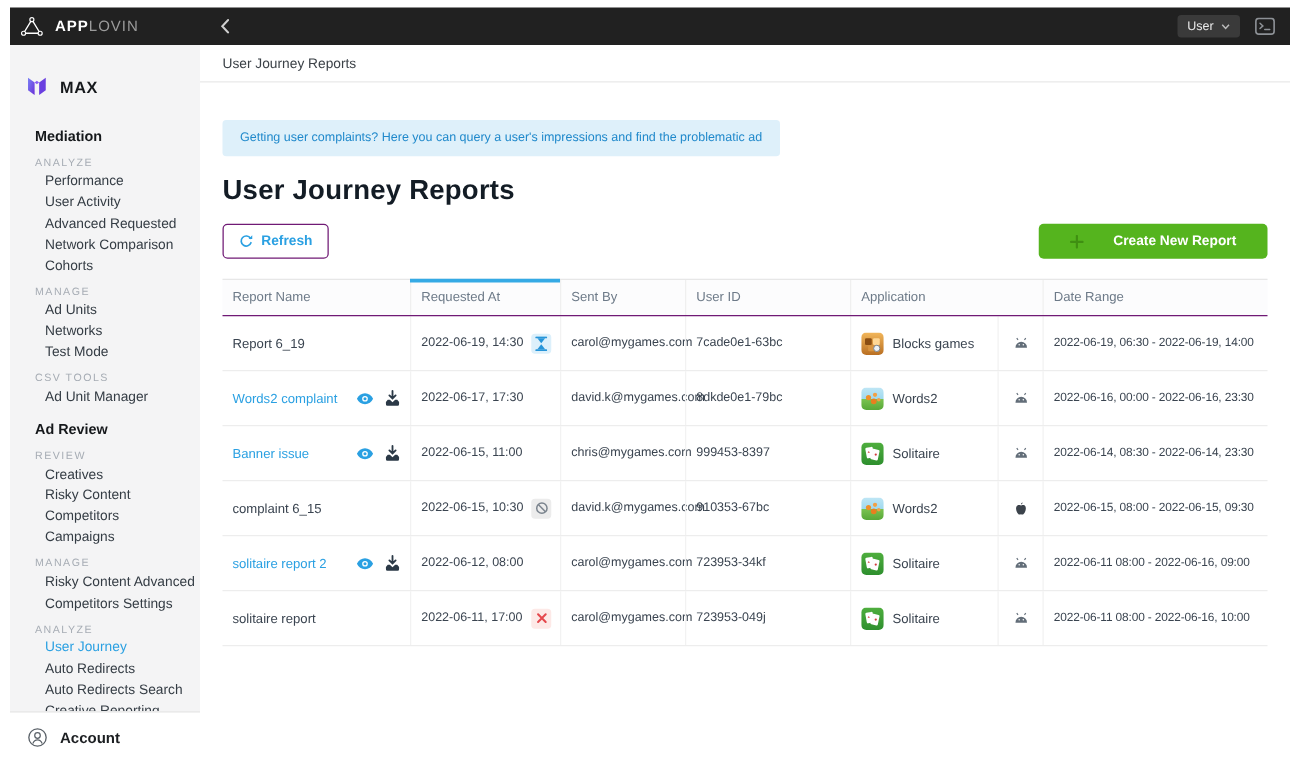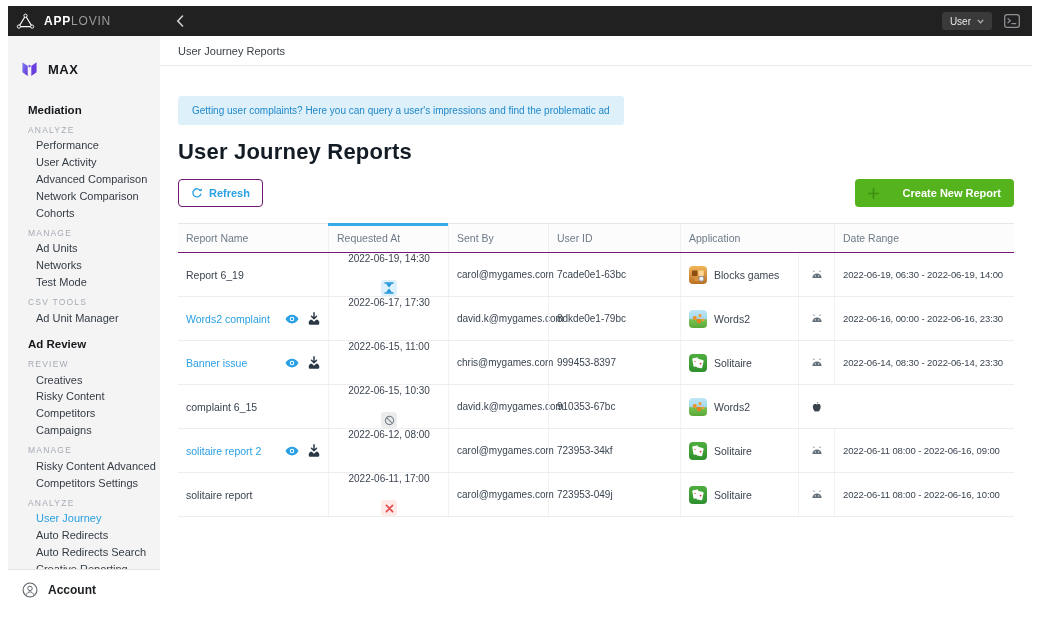--- a/index.html
+++ b/index.html
@@ -33,37 +33,37 @@
 
   
   .main { flex:1; background:#fff; display:flex; flex-direction:column; min-width:0; }
   .breadcrumb-bar { height:30px; flex:0 0 30px; border-bottom:1px solid #e9e9e9; display:flex; align-items:center; padding-left:18px; }
   .breadcrumb { font-size:11px; color:#3b4147; }
   .content { padding:0 18px; }
   .banner { display:inline-block; margin-top:30px; background:#def0fa; color:#2089cb; font-size:10px; padding:9px 14px; border-radius:3px; }
   .page-title { font-size:22px; color:#131c25; margin-top:14px; letter-spacing:.2px; }
   .actions-row { display:flex; justify-content:space-between; align-items:center; margin-top:14px; }
   .refresh-btn { display:flex; align-items:center; gap:6px; background:#fff; border:1px solid #701a75; color:#2aa0e2; font-size:11px; font-weight:bold; height:28px; padding:0 12px; border-radius:4px; cursor:pointer; font-family:inherit; }
-  .create-btn { display:flex; align-items:center; gap:24px; background:#55b41e; border:none; color:#fff; font-size:11px; font-weight:bold; height:28px; padding:0 13px; border-radius:4px; cursor:pointer; font-family:inherit; }
+  .create-btn { display:flex; align-items:center; gap:24px; background:#55b41e; border:none; color:#fff; font-size:11px; font-weight:bold; height:28px; padding:0 25px; border-radius:4px; cursor:pointer; font-family:inherit; }
 
   
   .table { margin-top:16px; width:836px; }
   .grid7 { display:grid; grid-template-columns:150px 120px 100px 132px 118px 36px 180px; }
   .thead { position:relative; height:30px; border-top:1px solid #e7e7e7; border-bottom:1px solid #701a75; background:#fcfcfd; }
   .th { display:flex; align-items:center; padding-left:8px; font-size:10.5px; color:#6d7a88; border-left:1px solid #efefef; position:relative; cursor:pointer; }
   .th:first-child { border-left:none; }
   .th .sort-bar { position:absolute; top:-1px; left:-1px; right:0; height:3px; background:#35aae5; }
   .tr { height:44px; border-bottom:1px solid #ededed; }
   .td { display:flex; align-items:center; padding-left:8px; font-size:10px; color:#3a4450; border-left:1px solid #f2f2f2; white-space:nowrap; overflow:visible; }
   .td:first-child { border-left:none; }
   .td-name { justify-content:space-between; padding-right:8px; font-size:10.5px; }
   .td-name .acts { display:flex; align-items:center; gap:9px; }
   .td-name .acts span { cursor:pointer; display:flex; }
   .report-link { color:#2aa0e2; cursor:pointer; }
-  .td-req { justify-content:space-between; padding-right:7px;flex-direction:column; }
+  .td-req { justify-content:space-between; padding-right:7px; }
   .status-badge { width:16px; height:16px; border-radius:3px; display:flex; align-items:center; justify-content:center; }
   .status-pending { background:#dcf0fb; }
   .status-cancelled { background:#ececec; }
   .status-failed { background:#fde9e7; }
   .td-app { gap:7px; font-size:10.5px; }
   .app-ic { flex:0 0 18px; display:flex; }
   .td-platform { justify-content:center; padding-left:0; }
   .td-range { font-size:9.5px; letter-spacing:-.1px; }
 </style>
 </head>
@@ -139,21 +139,21 @@
               <path d="M9 7.7l2-1.5 2 1.5-2 1.6z" fill="#8a5ff5"></path>
             </svg>
         </span>
         <span class="max-label">MAX</span>
       </div>
       <div class="nav" id="sidebar-nav">
           <div class="nav-group">Mediation</div>
           <div class="nav-section">ANALYZE</div>
           <div class="nav-link">Performance</div>
           <div class="nav-link">User Activity</div>
-          <div class="nav-link">Advanced Comparison</div>
+          <div class="nav-link">Advanced Requested</div>
           <div class="nav-link">Network Comparison</div>
           <div class="nav-link">Cohorts</div>
           <div class="nav-section">MANAGE</div>
           <div class="nav-link">Ad Units</div>
           <div class="nav-link">Networks</div>
           <div class="nav-link">Test Mode</div>
           <div class="nav-section">CSV TOOLS</div>
           <div class="nav-link">Ad Unit Manager</div>
           <div class="nav-group">Ad Review</div>
           <div class="nav-section">REVIEW</div>
@@ -404,20 +404,23 @@
                   <span>Words2</span>
                 </div>
                 <div class="td td-platform">
                   <span style="display:flex">
                     <svg width="11" height="13" viewBox="0 0 11 13">
                       <path d="M8.8 4.3c-.8-.55-1.9-.4-2.5-.05-.3.18-.55.18-.85 0C4.85 3.9 3.75 3.75 2.95 4.3 1.6 5.2 1.55 7.6 2.5 9.5c.55 1.1 1.3 2.1 2.2 2.1.45 0 .65-.28 1.05-.28s.6.28 1.05.28c.9 0 1.65-1 2.2-2.1.95-1.9.9-4.3-.2-5.2z" fill="#3c434b"></path>
                       <path d="M5.9 3.5c.5-.1 1.1-.55 1.3-1.45-.75 0-1.45.65-1.3 1.45z" fill="#3c434b"></path>
                     </svg>
                   </span>
                 </div>
+                <div class="td td-range">
+                  <span>2022-06-15, 08:00 - 2022-06-15, 09:30</span>
+                </div>
               </div>
               <div class="tr grid7">
                 <div class="td td-name">
                   <span class="report-link">solitaire report 2</span>
                   <span class="acts">
                     <span style="display:flex">
                       <svg width="14" height="10" viewBox="0 0 16 11">
                         <path d="M8 .5C4.8.5 2 2.4.6 5.5 2 8.6 4.8 10.5 8 10.5s6-1.9 7.4-5C14 2.4 11.2.5 8 .5z" fill="#2aa0e2"></path>
                         <circle cx="8" cy="5.5" r="2.6" fill="#fff"></circle>
                         <circle cx="8" cy="5.5" r="1.4" fill="#2aa0e2"></circle>

